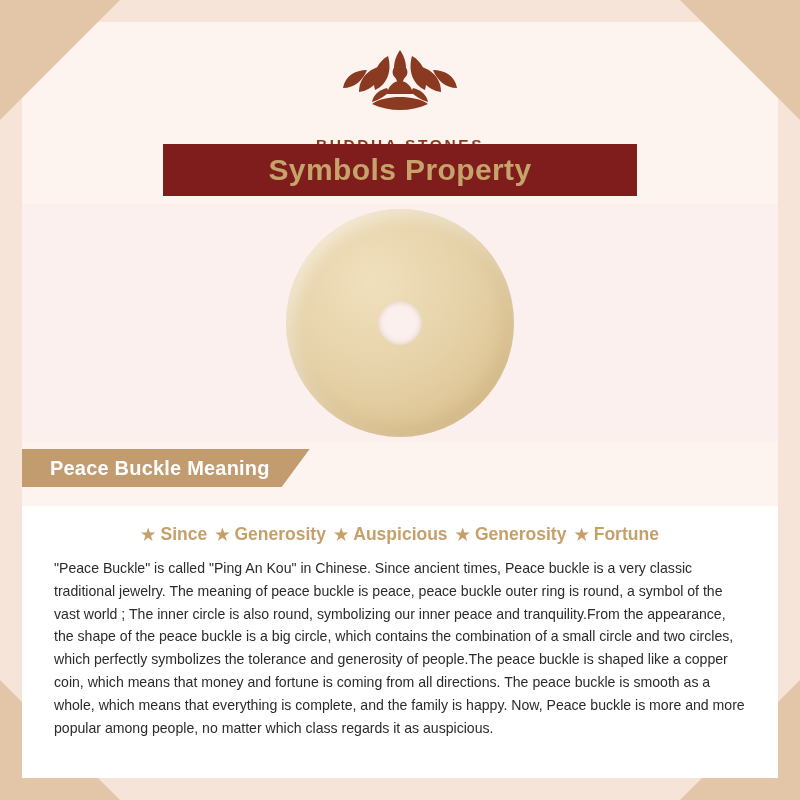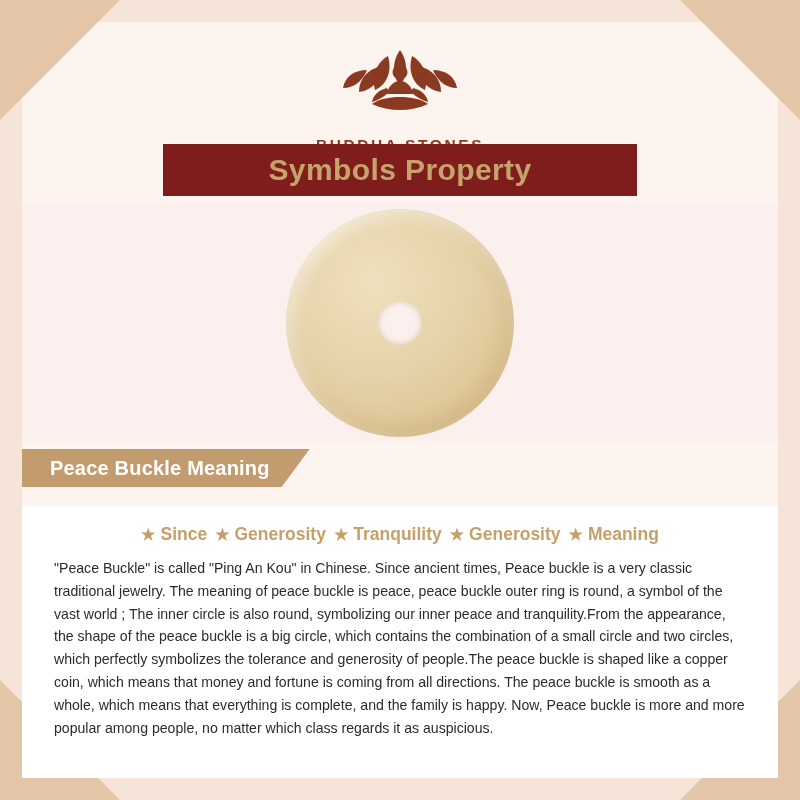--- a/index.html
+++ b/index.html
@@ -185,27 +185,27 @@
       <span class="kw">
         <span class="star">★</span>
         <span>Since</span>
       </span>
       <span class="kw">
         <span class="star">★</span>
         <span>Generosity</span>
       </span>
       <span class="kw">
         <span class="star">★</span>
-        <span>Tranquility</span>
+        <span>Auspicious</span>
       </span>
       <span class="kw">
         <span class="star">★</span>
         <span>Generosity</span>
       </span>
       <span class="kw">
         <span class="star">★</span>
-        <span>Meaning</span>
+        <span>Fortune</span>
       </span>
     </div>
     <div class="body-text">"Peace Buckle" is called "Ping An Kou" in Chinese. Since ancient times, Peace buckle is a very classic traditional jewelry. The meaning of peace buckle is peace, peace buckle outer ring is round, a symbol of the vast world ; The inner circle is also round, symbolizing our inner peace and tranquility.From the appearance, the shape of the peace buckle is a big circle, which contains the combination of a small circle and two circles, which perfectly symbolizes the tolerance and generosity of people.The peace buckle is shaped like a copper coin, which means that money and fortune is coming from all directions. The peace buckle is smooth as a whole, which means that everything is complete, and the family is happy. Now, Peace buckle is more and more popular among people, no matter which class regards it as auspicious.</div>
   </div>
 
 </div>
 
 </body></html>

